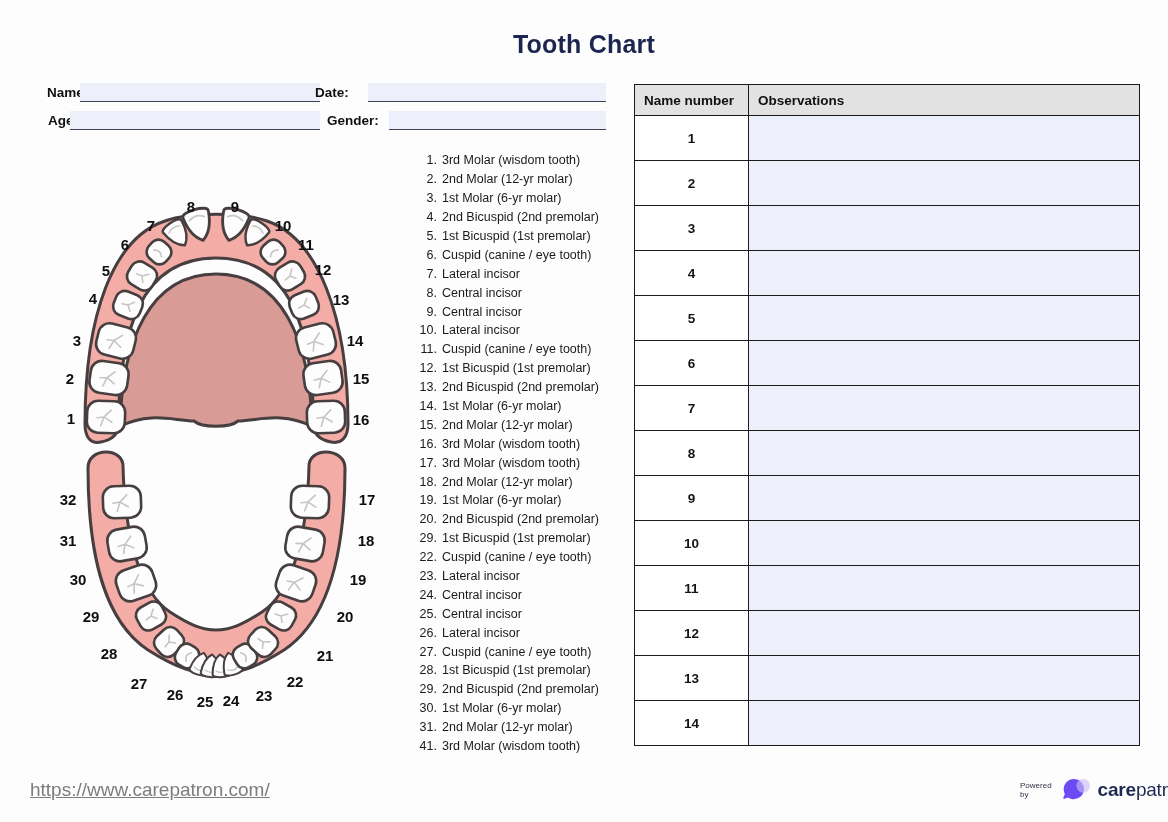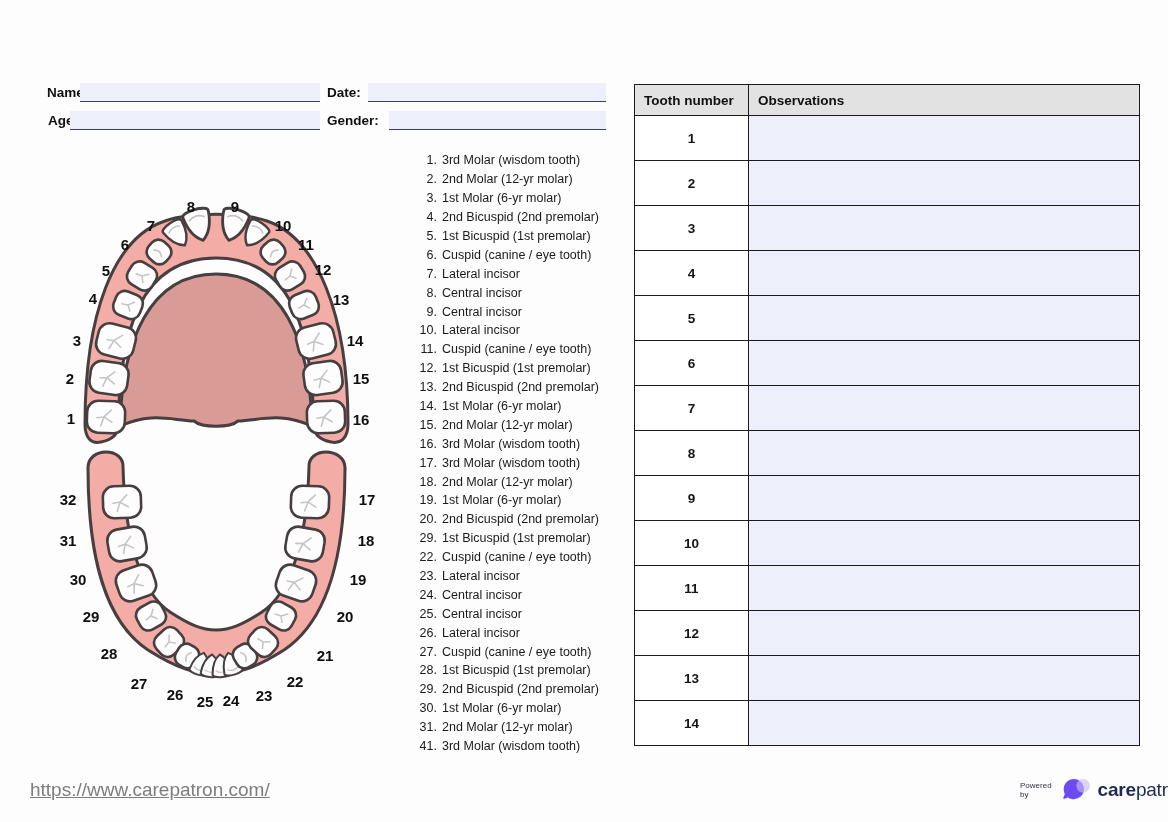--- a/index.html
+++ b/index.html
@@ -38,24 +38,25 @@
   .powered{position:absolute;left:976px;top:776px;display:flex;align-items:center;gap:7px;margin-left:44px;}
   .powered .pb{font-size:8px;color:#30304a;}
   .brand{font-size:19px;color:#1e2a52;letter-spacing:-0.2px;}
   .brand .b1{font-weight:bold;}
 </style>
 </head>
 <body>
 
 <div class="page">
 
+  <h1 class="title">Tooth Chart</h1>
 
   <span class="flabel" style="left:33px;top:85px;margin-left:14px;">Name:</span>
   <input class="finput" style="left: 80px; top: 83px; width: 232px;" value="">
-  <span class="flabel" style="left:327px;top:85px;">Date:</span>
+  <span class="flabel" style="left:315px;top:85px;">Date:</span>
   <input class="finput" style="left: 368px; top: 83px; width: 230px;" value="">
   <span class="flabel" style="left:33px;top:113px;margin-left:15px;">Age:</span>
   <input class="finput" style="left: 70px; top: 111px; width: 242px;" value="">
   <span class="flabel" style="left:327px;top:113px;">Gender:</span>
   <input class="finput" style="left: 389px; top: 111px; width: 209px;" value="">
 
   <svg class="diagram" width="390" height="530" viewBox="0 0 390 530">
     <defs>
       <g id="molar">
         <rect class="tooth" x="-19" y="-16" width="38" height="32" rx="11"></rect>
@@ -319,21 +320,21 @@
       </div>
     </div>
 
   <table class="obs-table">
     <colgroup>
         <col class="c1">
         <col>
       </colgroup>
     <thead>
       <tr>
-        <th>Tooth number</th>
+        <th>Name number</th>
         <th>Observations</th>
       </tr>
     </thead>
     <tbody>
 
         <tr>
           <td class="num">1</td>
           <td class="obs"></td>
         </tr>
 

